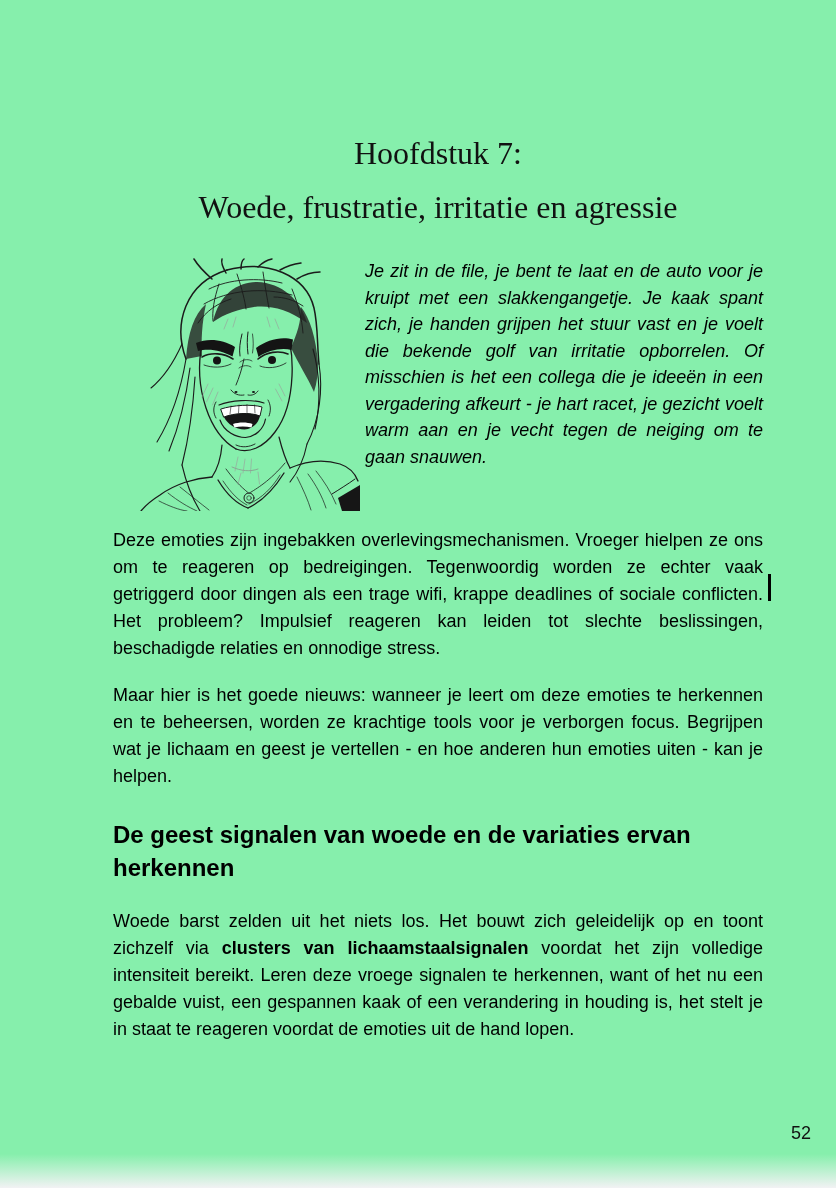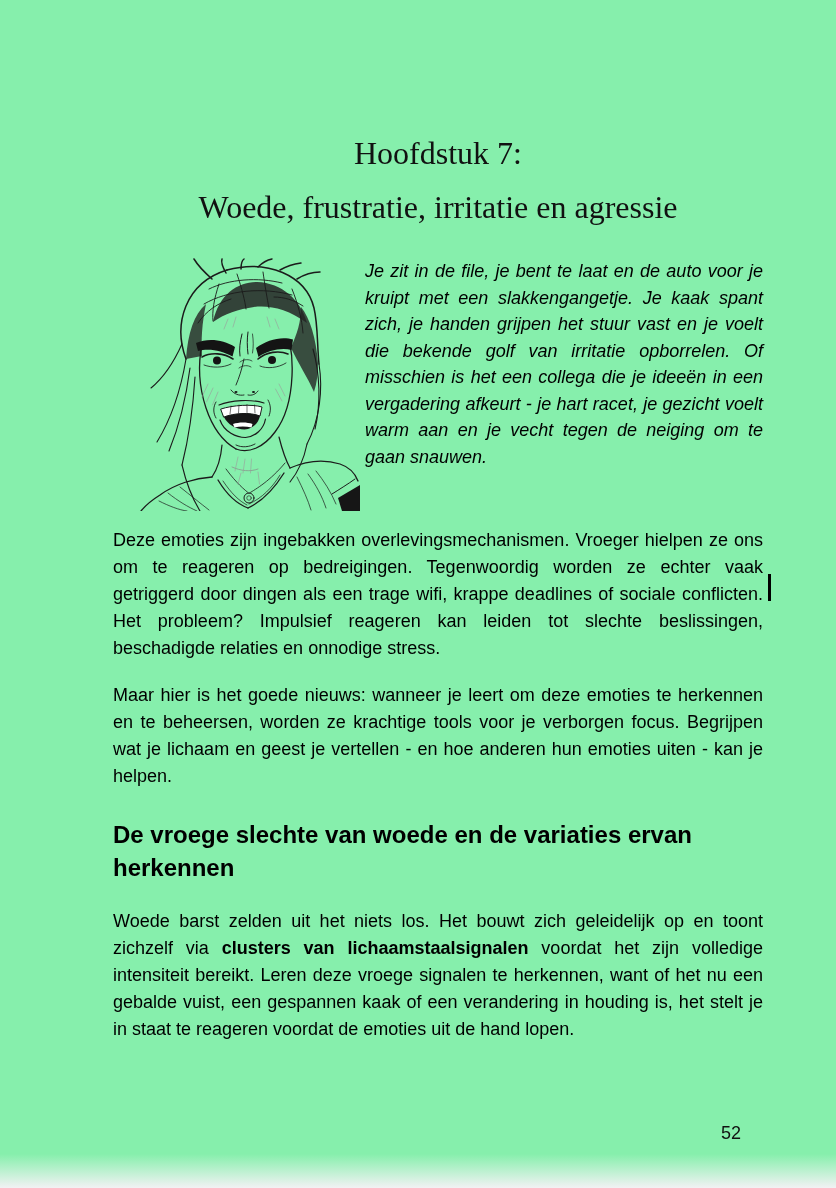--- a/index.html
+++ b/index.html
@@ -66,21 +66,21 @@
   .text-caret {
     position: absolute;
     left: 768px;
     top: 574px;
     width: 3px;
     height: 27px;
     background: #000000;
   }
   .page-number {
     position: absolute;
-    left: 721px;
+    left: 791px;
     top: 1122px;
     font-size: 18px;
     line-height: 22px;
     color: #111111;
   }
   .bottom-edge {
     position: absolute;
     left: 0;
     bottom: 0;
     width: 100%;
@@ -235,21 +235,21 @@
       </div>
       <div class="hero-text">
         <p class="body-text">Je zit in de file, je bent te laat en de auto voor je kruipt met een slakkengangetje. Je kaak spant zich, je handen grijpen het stuur vast en je voelt die bekende golf van irritatie opborrelen. Of misschien is het een collega die je ideeën in een vergadering afkeurt - je hart racet, je gezicht voelt warm aan en je vecht tegen de neiging om te gaan snauwen.</p>
       </div>
     </div>
 
     <p class="body-text p2">Deze emoties zijn ingebakken overlevingsmechanismen. Vroeger hielpen ze ons om te reageren op bedreigingen. Tegenwoordig worden ze echter vaak getriggerd door dingen als een trage wifi, krappe deadlines of sociale conflicten. Het probleem? Impulsief reageren kan leiden tot slechte beslissingen, beschadigde relaties en onnodige stress.</p>
 
     <p class="body-text p3">Maar hier is het goede nieuws: wanneer je leert om deze emoties te herkennen en te beheersen, worden ze krachtige tools voor je verborgen focus. Begrijpen wat je lichaam en geest je vertellen - en hoe anderen hun emoties uiten - kan je helpen.</p>
 
-    <h2 class="section-heading">De vroege slechte van woede en de variaties ervan herkennen</h2>
+    <h2 class="section-heading">De geest signalen van woede en de variaties ervan herkennen</h2>
 
     <p class="body-text p4"><span>Woede barst zelden uit het niets los. Het bouwt zich geleidelijk op en toont zichzelf via </span><span class="bold-inline">clusters van lichaamstaalsignalen</span><span> voordat het zijn volledige intensiteit bereikt. Leren deze vroege signalen te herkennen, want of het nu een gebalde vuist, een gespannen kaak of een verandering in houding is, het stelt je in staat te reageren voordat de emoties uit de hand lopen.</span></p>
 
   </div>
 
   <div class="text-caret"></div>
 
   <div class="page-number">52</div>
 
   <div class="bottom-edge"></div>

